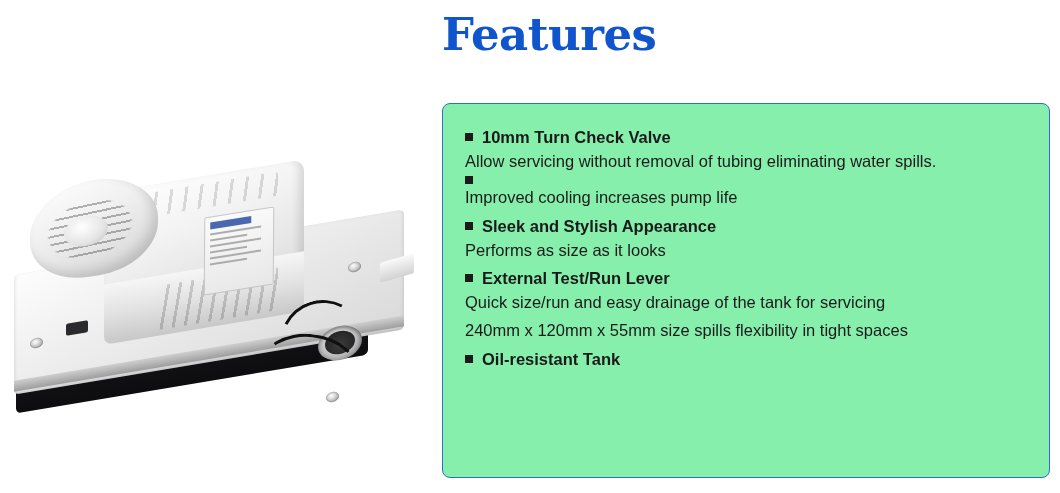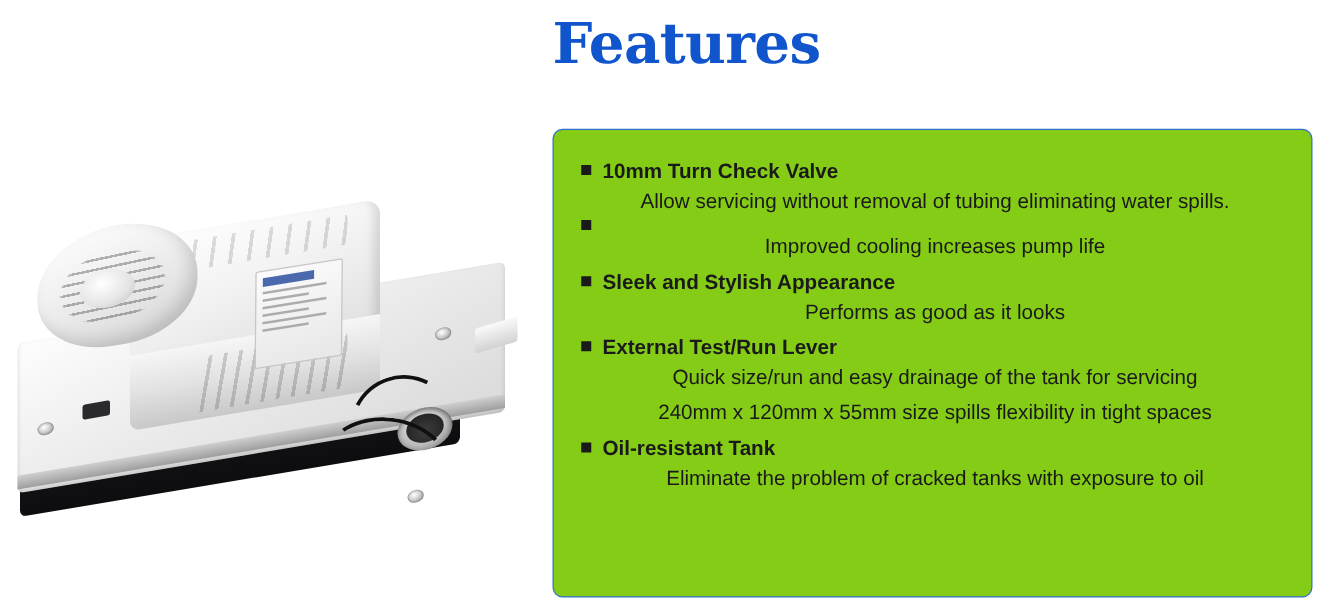--- a/index.html
+++ b/index.html
@@ -313,21 +313,21 @@
 
   .features-box {
     position: absolute;
     left: 12px;
     top: 103px;
     width: 608px;
     height: 375px;
     border: 1px solid #2f6fd0;
     border-radius: 8px;
     box-sizing: border-box;
-    background: #84cc16;
+    background: #86efac;
   }
 
   .features-list {
     list-style: none;
     margin: 0;
     padding: 22px 18px 0 22px;
   }
 
   .feature-item {
     margin-bottom: 5px;
@@ -351,21 +351,20 @@
     flex: 0 0 auto;
     position: relative;
     top: -2px;
   }
 
   .feature-desc {
     font-size: 16.5px;
     color: #1a1a1a;
     line-height: 1.42;
     font-weight: normal;
-    text-align: center;
   }
 </style>
 </head>
 <body>
 
 <div class="page">
 
   <div class="photo-pane">
     <div class="product-photo">
       <div class="tank-base"></div>
@@ -425,40 +424,39 @@
             <span class="bullet-square"></span>
           </div>
           <div class="feature-desc">Improved cooling increases pump life</div>
         </li>
 
         <li class="feature-item">
           <div class="feature-head">
             <span class="bullet-square"></span>
             <span>Sleek and Stylish Appearance</span>
           </div>
-          <div class="feature-desc">Performs as good as it looks</div>
+          <div class="feature-desc">Performs as size as it looks</div>
         </li>
 
         <li class="feature-item">
           <div class="feature-head">
             <span class="bullet-square"></span>
             <span>External Test/Run Lever</span>
           </div>
           <div class="feature-desc">Quick size/run and easy drainage of the tank for servicing</div>
         </li>
 
         <li class="feature-item">
           <div class="feature-desc">240mm x 120mm x 55mm size spills flexibility in tight spaces</div>
         </li>
 
         <li class="feature-item">
           <div class="feature-head">
             <span class="bullet-square"></span>
             <span>Oil-resistant Tank</span>
           </div>
-          <div class="feature-desc">Eliminate the problem of cracked tanks with exposure to oil</div>
         </li>
 
       </ul>
     </div>
   </div>
 
 </div>
 
 </body></html>

